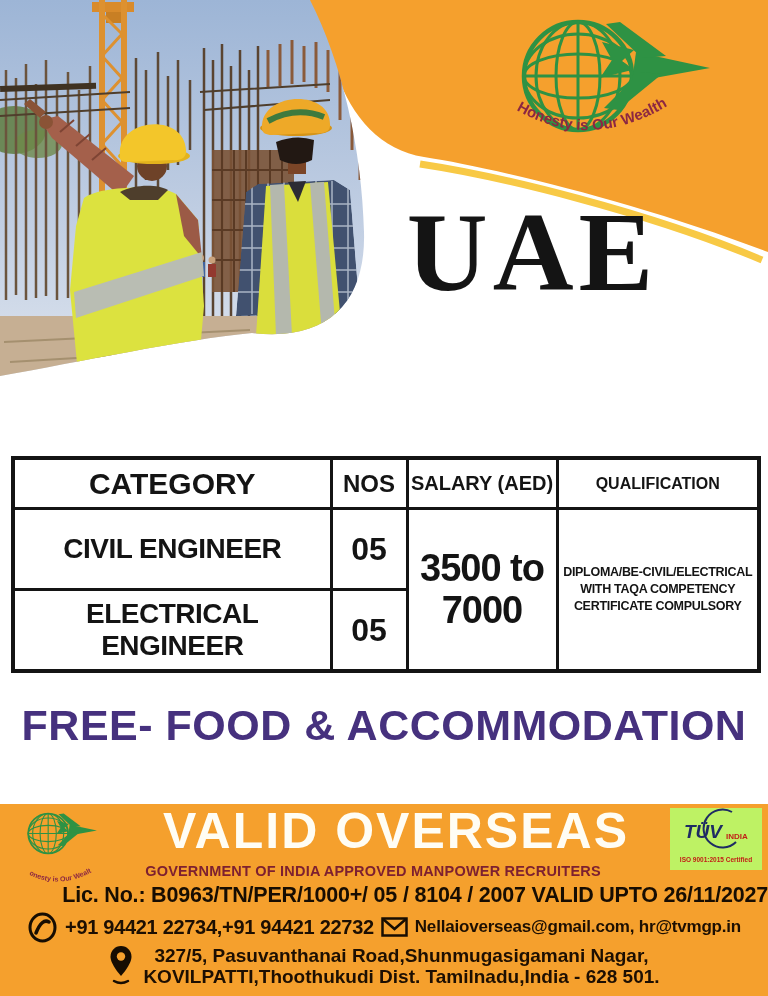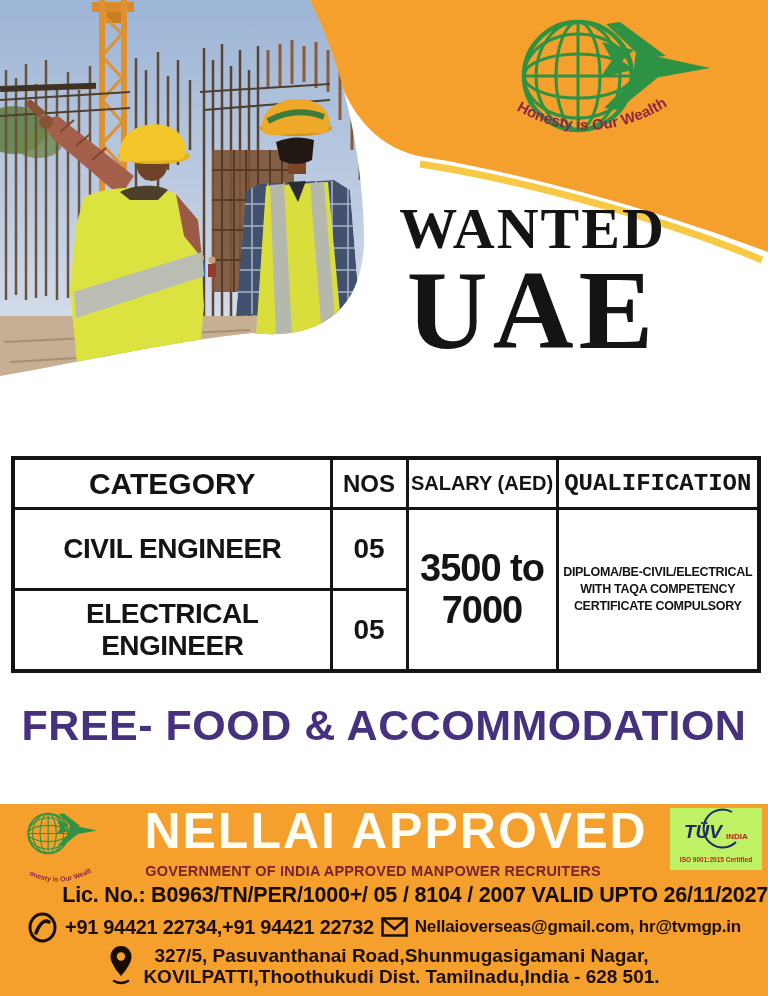--- a/index.html
+++ b/index.html
@@ -25,23 +25,23 @@
     position:absolute; left:11px; top:456px; width:746px;
     border-collapse:collapse; table-layout:fixed; color:#141414;
   }
   .jobs, .jobs th, .jobs td { border:3px solid #141414; }
   .jobs { border-width:4px; }
   .jobs th { height:45px; font-weight:bold; text-align:center; vertical-align:middle; }
   .jobs td { height:76px; text-align:center; vertical-align:middle; font-weight:bold; }
   .th-category { font-size:30px; letter-spacing:0; }
   .th-nos      { font-size:24px; }
   .th-salary   { font-size:20px; }
-  .th-qual     { font-size:24px;font-family:Liberation Mono, monospace; }
+  .th-qual     { font-size:16px; }
   .cell-category { font-size:28px; letter-spacing:-0.5px; }
-  .cell-nos      { font-size:28px; }
+  .cell-nos      { font-size:32px; }
   .cell-salary   { font-size:38px; line-height:1.1; letter-spacing:-1px;margin-top:28px; }
   .cell-qual     { font-size:12.5px; line-height:17px; letter-spacing:-0.3px; }
 
   
   .benefit {
     position:absolute; top:701px; left:0; width:768px; text-align:center;
     font-size:43px; font-weight:bold; color:#46317E; letter-spacing:0.5px;
   }
 
   
@@ -213,21 +213,20 @@
         <path d="M176,194 L198,220 L202,258 L184,236 Z" fill="#9b5a46"></path>
         <path d="M74,292 L202,252 L204,276 L76,318 Z" fill="#b9bdb3"></path>
         <path d="M120,192 C134,184 158,184 168,190 L158,200 L130,200 Z" fill="#4e3e2c"></path>
         <ellipse cx="154" cy="156" rx="36" ry="8" fill="#e3b31d"></ellipse>
         <path d="M120,156 C116,118 184,112 186,150 C187,158 180,161 173,160 L128,162 C122,162 119,160 120,156 Z" fill="#f3c62a"></path>
       </g>
     </g>
   </svg>
 
   <div class="title-block">
-    <div class="title-l1">WANTED</div>
     <div class="title-l3">UAE</div>
   </div>
 
   <table class="jobs">
     <colgroup>
       <col style="width:318px">
         <col style="width:76px">
         <col style="width:150px">
         <col style="width:202px">
     </colgroup>
@@ -265,21 +264,21 @@
   <div class="footer">
 
     <svg class="footer-logo" width="132" height="84" viewBox="0 0 132 84">
       <use href="#logoMark" transform="translate(16,6) scale(0.56)"></use>
       <path id="tagArcSmall" d="M18,70 Q48,86 82,68" fill="none"></path>
       <text font-size="7" font-weight="bold" fill="#8C2742">
         <textPath href="#tagArcSmall" startOffset="50%" text-anchor="middle">Honesty is Our Wealth</textPath>
       </text>
     </svg>
 
-    <div class="company">NELLAI APPROVED</div>
+    <div class="company">VALID OVERSEAS</div>
 
     <div class="tuv-box">
       <svg width="92" height="44" viewBox="0 0 92 44">
         <path d="M62,4 A19,19 0 1 0 66,34" fill="none" stroke="#1E2B63" stroke-width="2"></path>
         <text x="14" y="30" font-size="19" font-weight="bold" font-style="italic" fill="#1E2B63">TÜV</text>
         <text x="56" y="31" font-size="8" font-weight="bold" fill="#c22017">INDIA</text>
       </svg>
       <div class="tuv-cert">ISO 9001:2015 Certified</div>
     </div>
 

